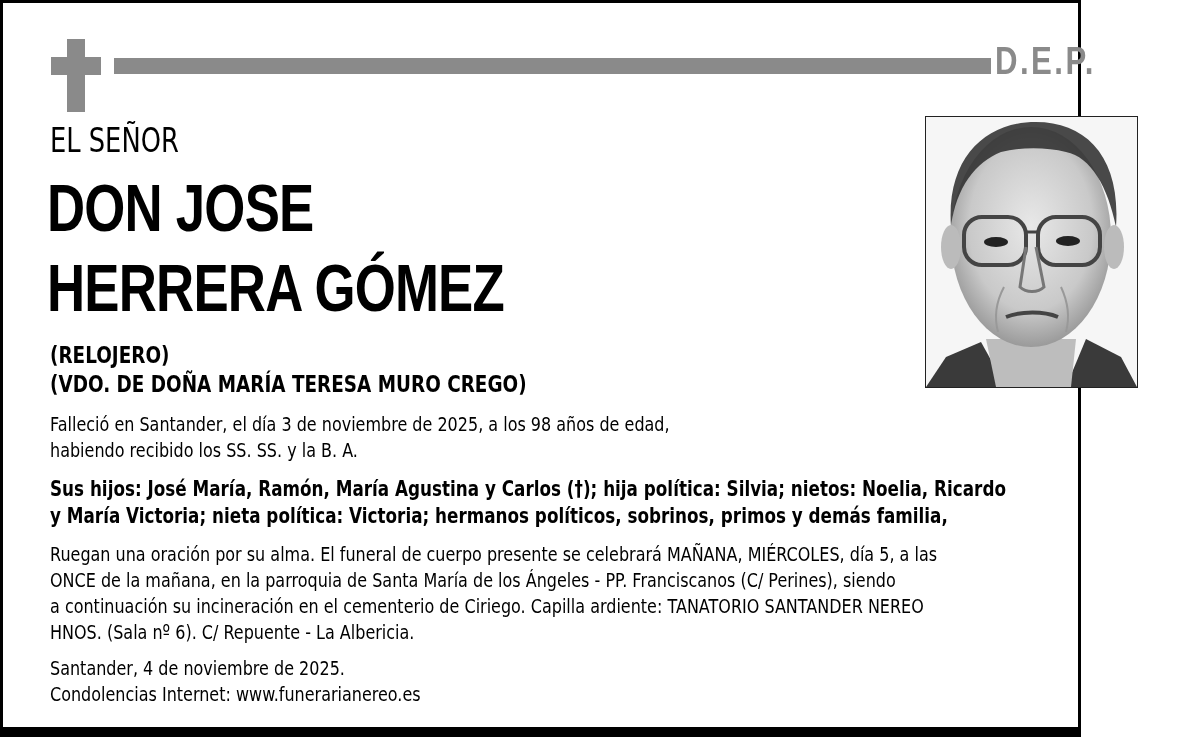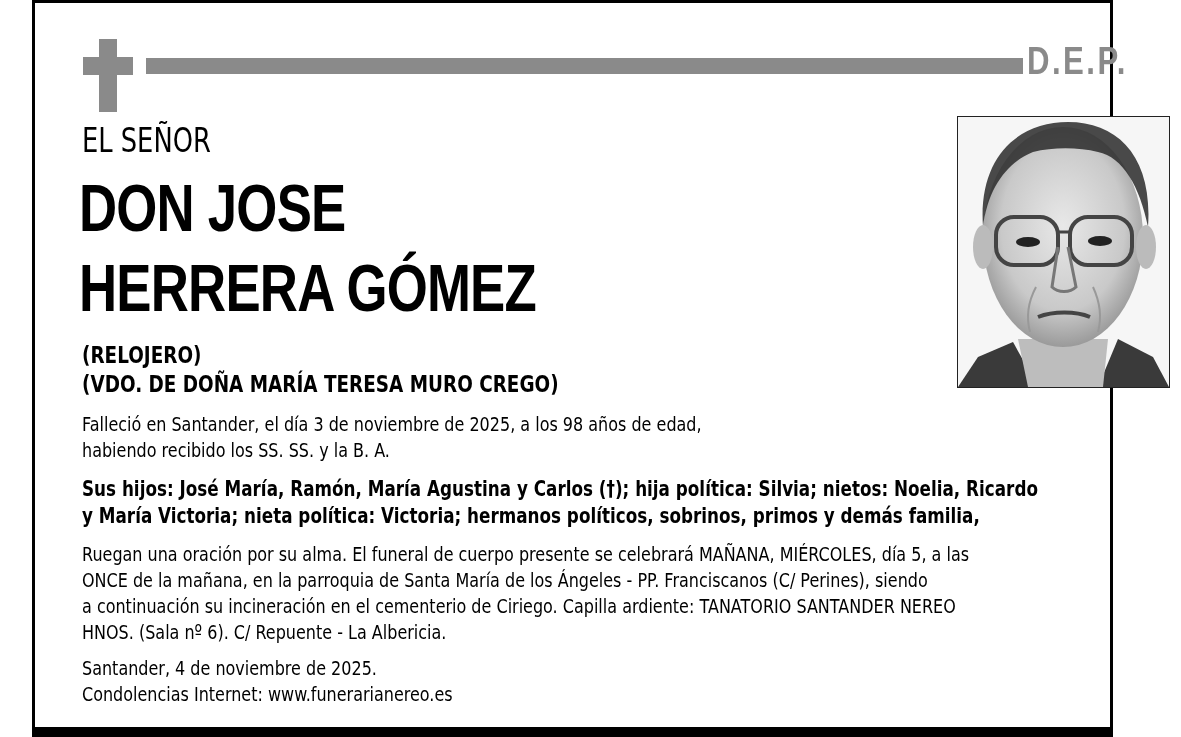--- a/index.html
+++ b/index.html
@@ -3,21 +3,20 @@
 <meta charset="utf-8">
 <style>
   html, body { margin: 0; padding: 0; background: #ffffff; }
   body { width: 1181px; height: 737px; overflow: hidden; position: relative; }
   .frame {
     position: absolute; left: 0; top: 0; width: 1081px; height: 737px;
     box-sizing: border-box;
     border-top: 3px solid #000; border-left: 3px solid #000; border-right: 3px solid #000;
     border-bottom: 10px solid #000;
     background: #fff;
-    margin-left: 32px;
   }
   .cross-v { position: absolute; left: 64px; top: 36px; width: 18px; height: 73px; background: #8a8a8a; }
   .cross-h { position: absolute; left: 48px; top: 54px; width: 50px; height: 18px; background: #8a8a8a; }
   .rule { position: absolute; left: 111px; top: 55px; width: 877px; height: 16px; background: #8a8a8a; }
   .dep {
     position: absolute; left: 992px; top: 36px;
     font-family: "Liberation Sans", sans-serif; font-weight: bold;
     font-size: 38px; color: #8a8a8a; letter-spacing: 3px;
     transform: scaleX(0.82); transform-origin: left top; line-height: 44px;
   }

